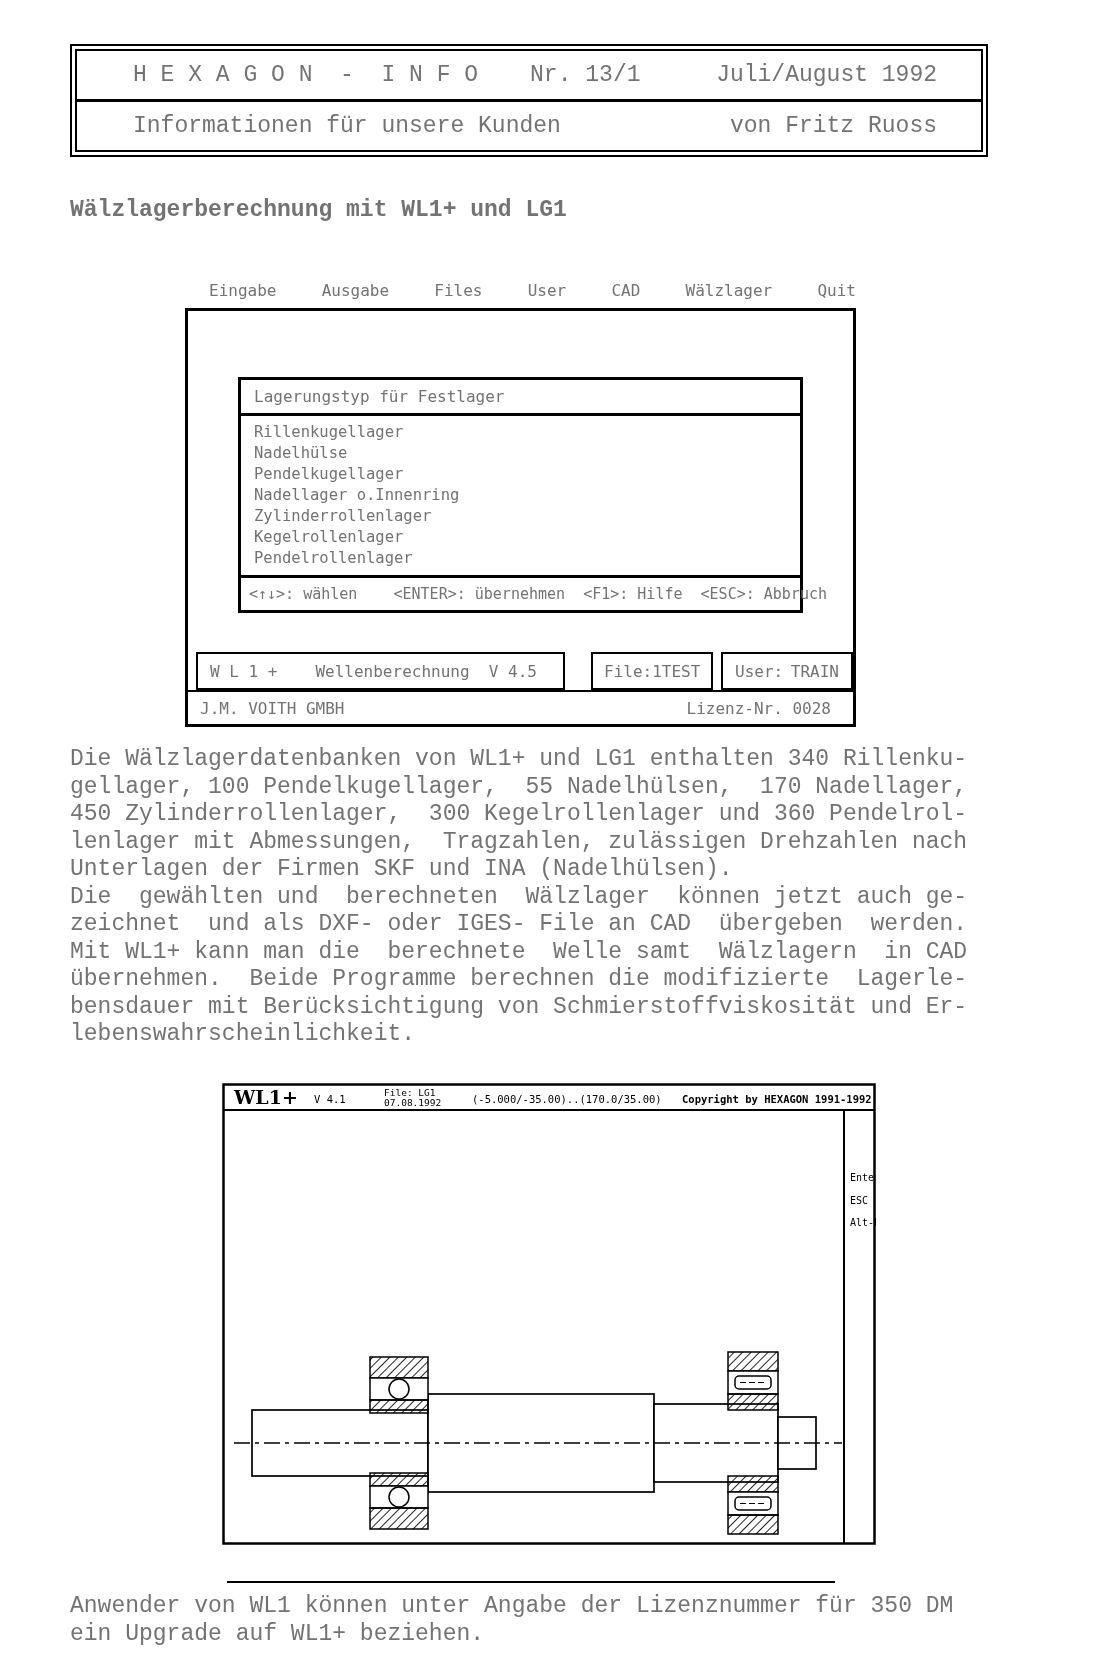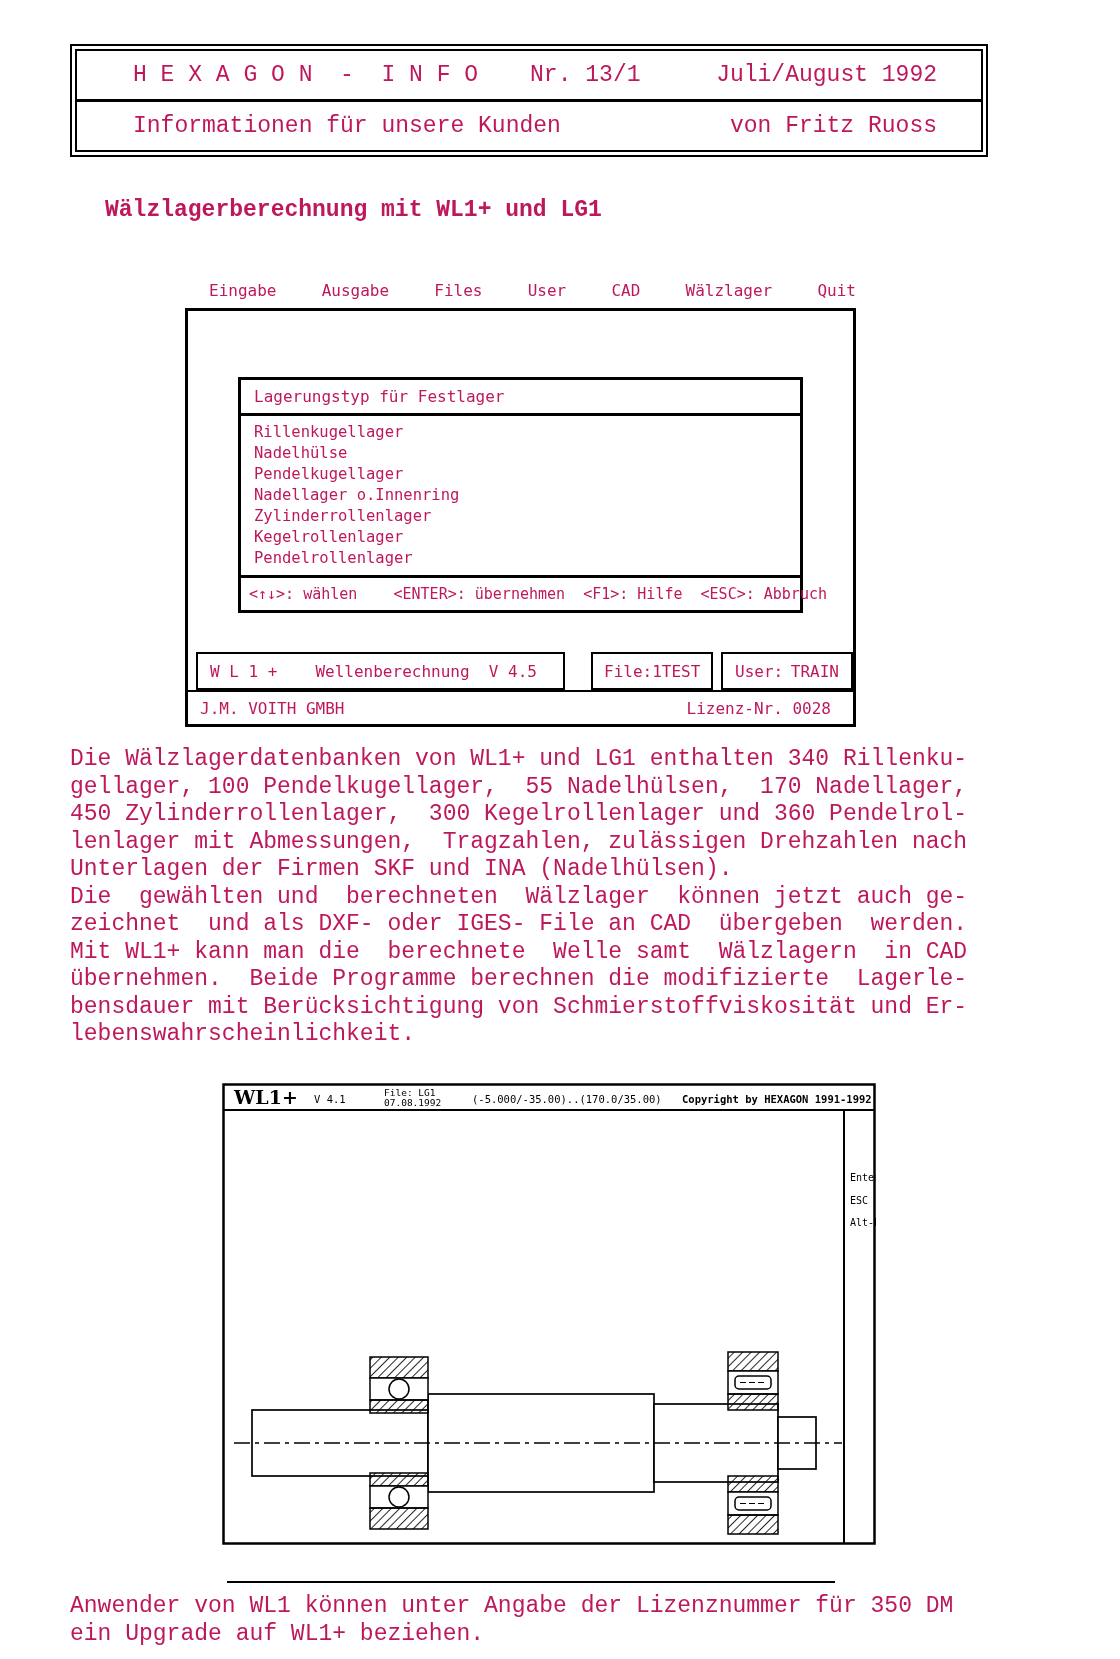--- a/index.html
+++ b/index.html
@@ -1,31 +1,31 @@
 <!DOCTYPE html>
 <html><head>
 <meta charset="utf-8">
 <style>
   * { box-sizing: border-box; margin: 0; padding: 0; }
   html,body { background:#e8e8e8; }
   .page {
     position: relative; width: 1120px; height: 1659px;
-    background: #fff; color: #be185d;
+    background: #fff; color: #737373;
     font-family: "Liberation Mono", monospace;
     margin: 0 auto; overflow: hidden;
   }
   
   .masthead { position:absolute; left:70px; top:44px; width:918px; border:2px solid #000; padding:3px; }
   .masthead-inner { border:2px solid #000; }
   .mast-row { display:flex; align-items:center; padding:11px 44px 11px 56px; font-size:23px; white-space:pre; }
   .mast-row1 { border-bottom:3px solid #000; }
   .mast-issue { margin-left:52px; }
   .mast-right { margin-left:auto; }
   
-  .heading { position:absolute; left:70px; top:197px; font-size:23px; font-weight:bold; white-space:pre;margin-left:35px; }
+  .heading { position:absolute; left:70px; top:197px; font-size:23px; font-weight:bold; white-space:pre; }
   .para { position:absolute; left:70px; font-size:23px; }
   .para .tline { white-space:pre; line-height:27.5px; }
   .para1 { top:746px; }
   .closing { top:1592px; }
   .closing .tline { line-height:28px; }
   
   .shot1 { position:absolute; left:185px; top:281px; width:671px; height:446px;
            font-family:"DejaVu Sans Mono", monospace; }
   .menu { display:flex; justify-content:space-between; padding-left:24px; font-size:16px; height:27px; align-items:flex-start; }
   .win { position:absolute; left:0; right:0; top:27px; bottom:0; border:3px solid #000; background:#fff; }

